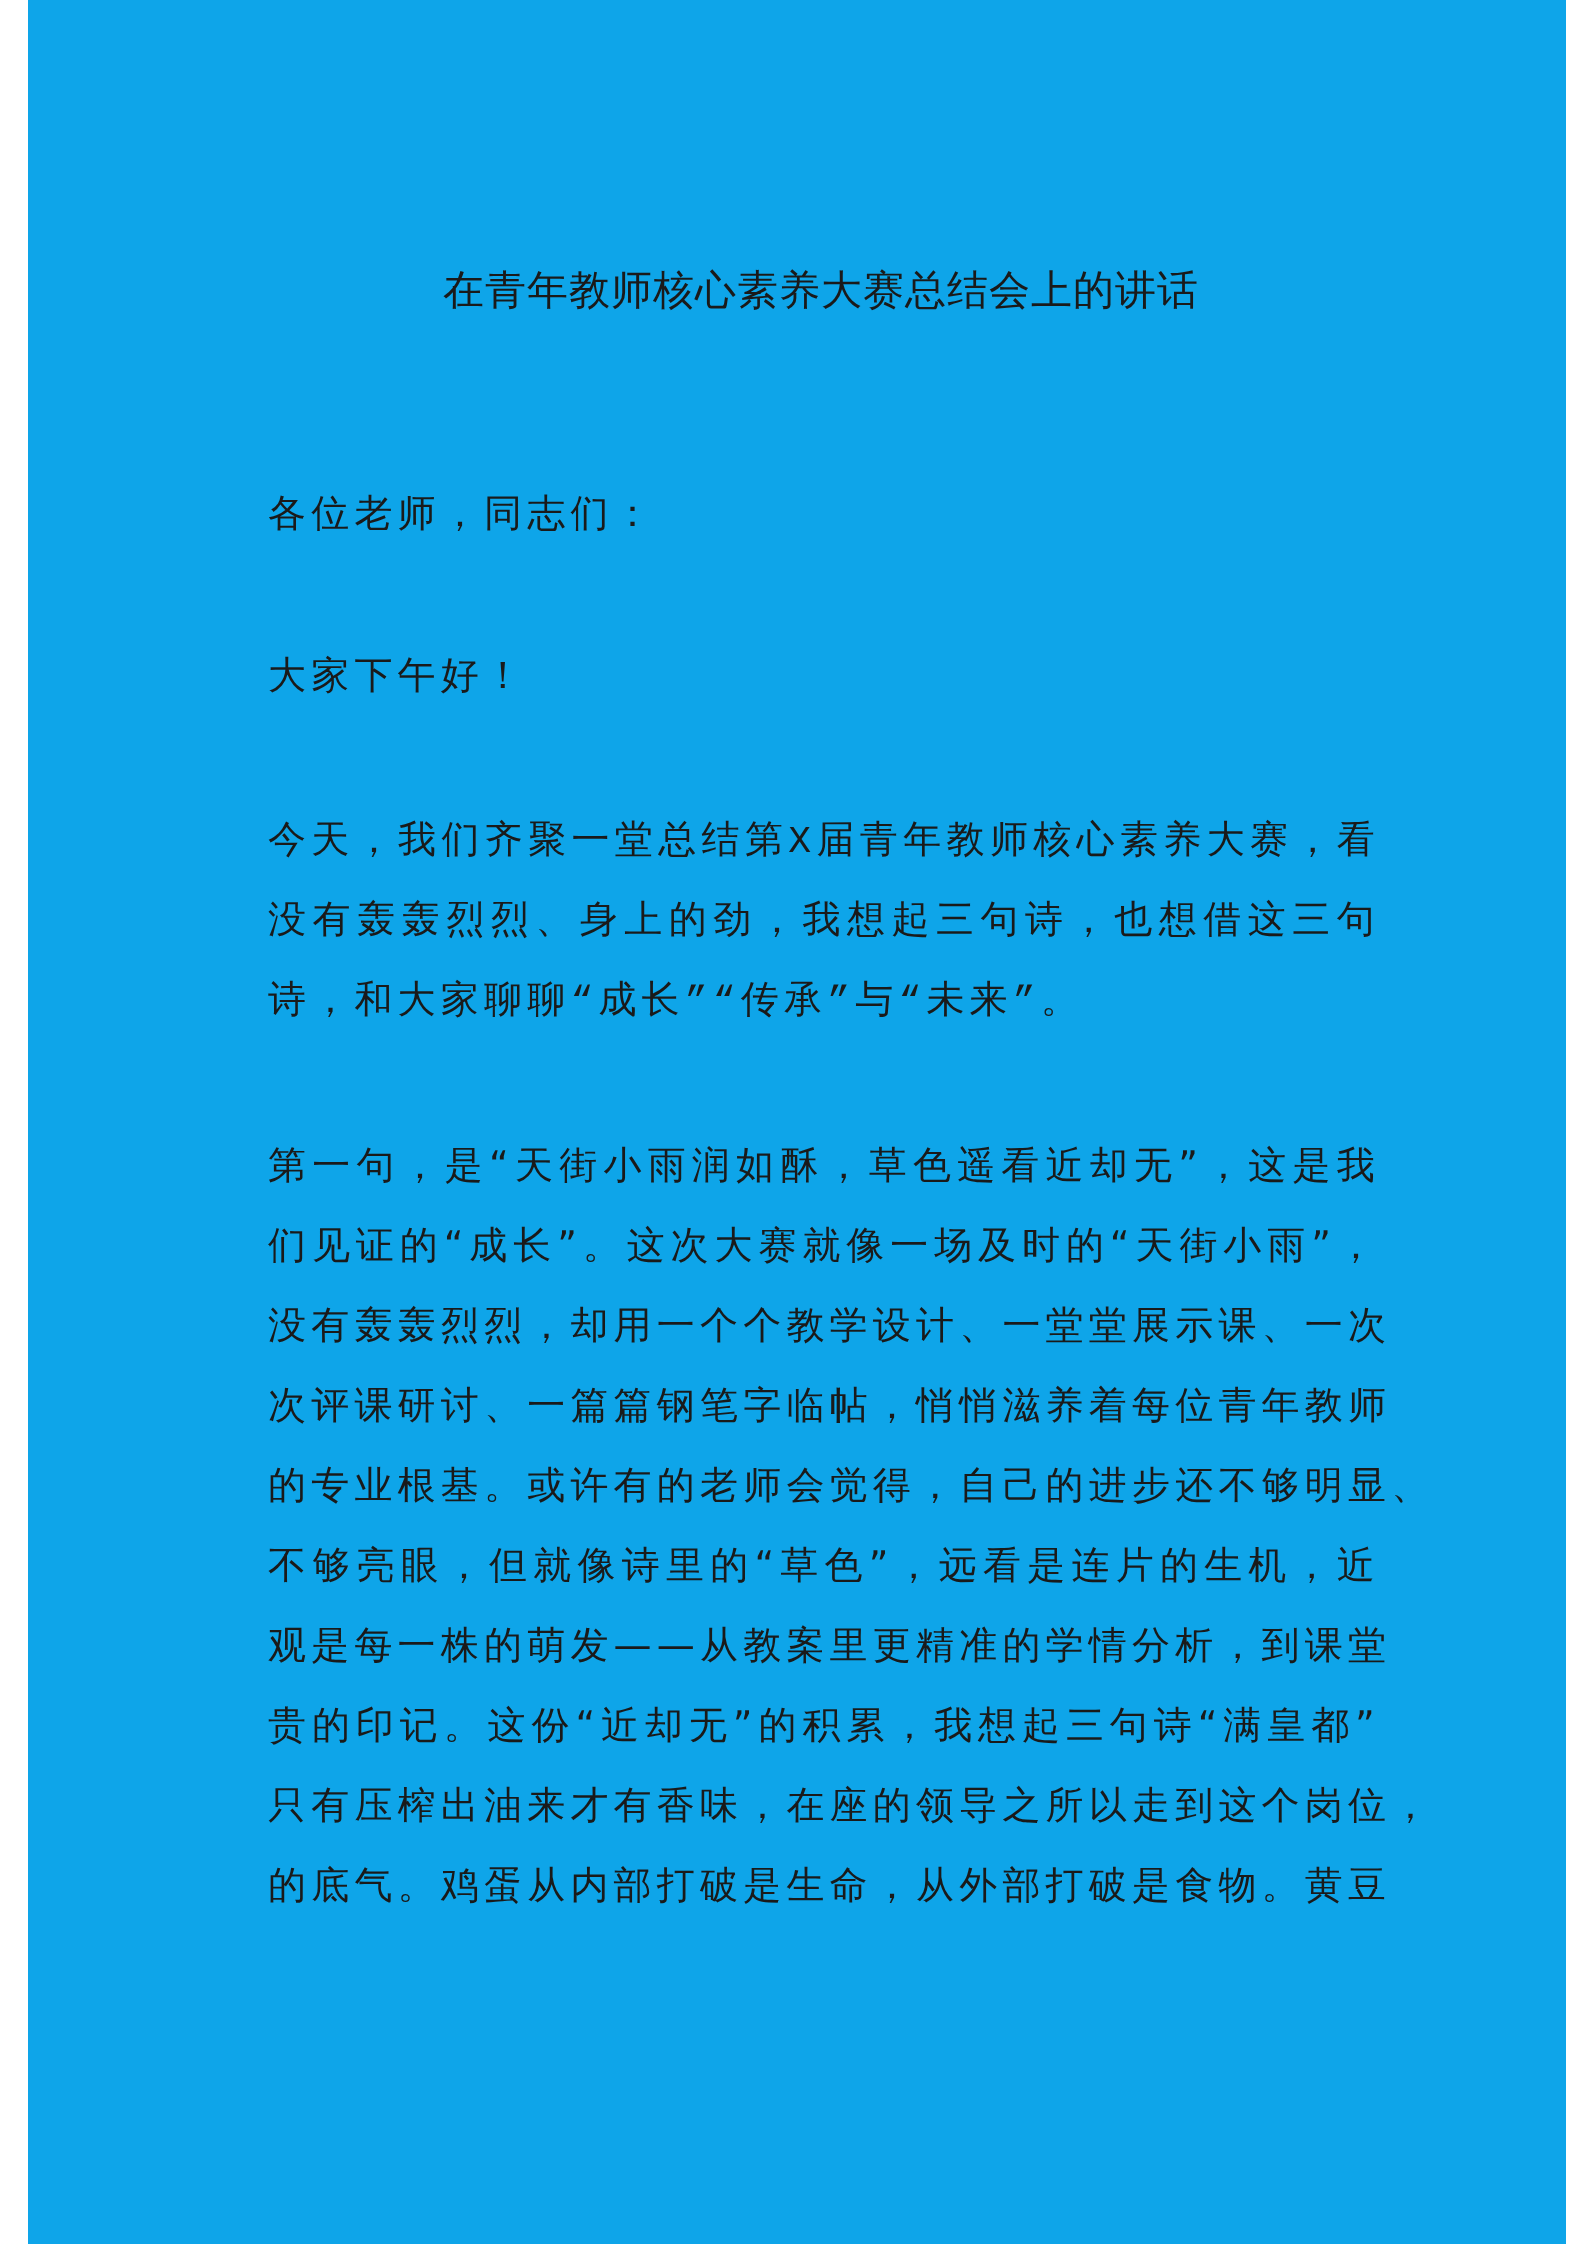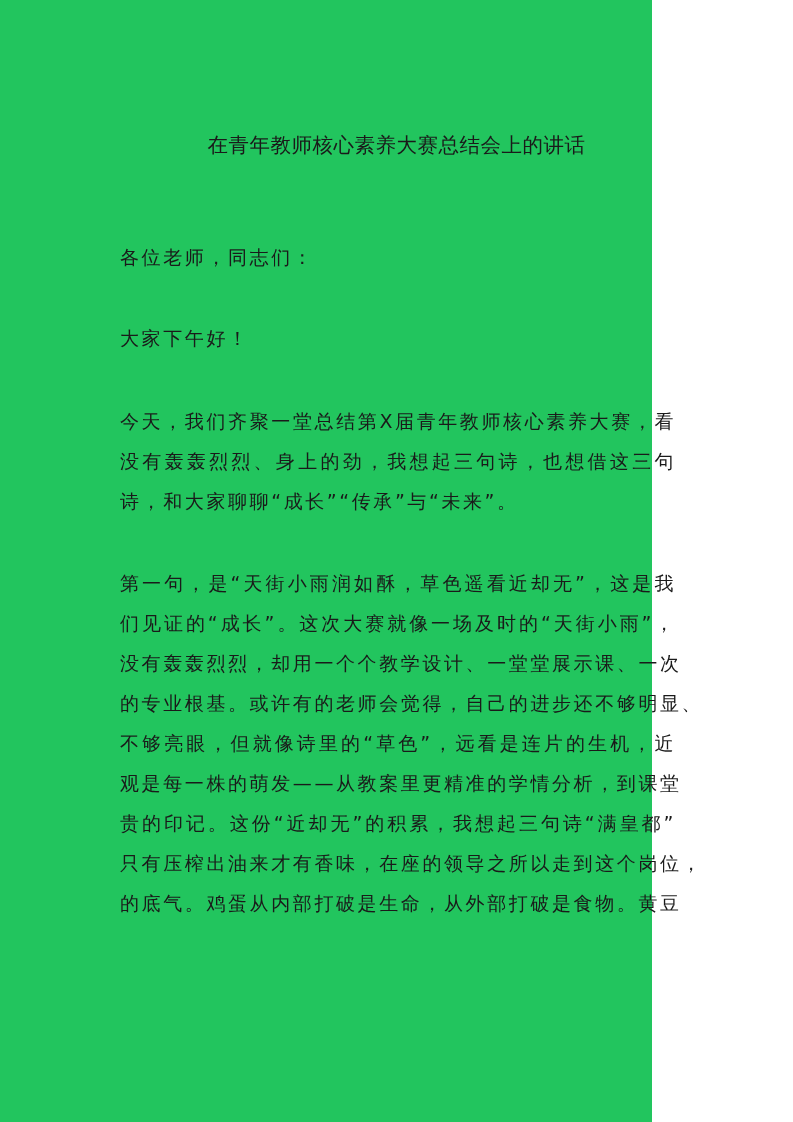--- a/index.html
+++ b/index.html
@@ -10,25 +10,25 @@
     body {
       width: 793px;
       height: 1122px;
       position: relative;
       overflow: hidden;
       font-family: "DejaVu Sans", "Liberation Sans", sans-serif;
       color: #1a1a1a;
     }
     .page {
       position: absolute;
-      left: 0;
+      left: 14px;
       top: 0;
-      width: 652px;
+      width: 769px;
       height: 1122px;
-      background: #22c55e;
+      background: #0ea5e9;
     }
     .title {
       position: absolute;
       left: 0;
       width: 793px;
       top: 131px;
       text-align: center;
       font-size: 20.5px;
       line-height: 28px;
       letter-spacing: 0.5px;
@@ -42,21 +42,21 @@
       letter-spacing: 2.6px;
       line-height: 40px;
     }
     .line {
       display: block;
       white-space: nowrap;
       height: 40px;
     }
     .p-salutation { top: 237px; }
     .p-greeting   { top: 318px; }
-    .p-intro      { top: 401px; }
+    .p-intro      { top: 401px; font-family: Liberation Mono, monospace; }
     .p-first      { top: 563px; }
     .justify {
       text-align: justify;
       text-align-last: justify;
     }
   </style>
 </head>
 <body>
 
 <div class="page">
@@ -74,20 +74,21 @@
   <div class="body-text p-intro">
     <span class="line justify">今天，我们齐聚一堂总结第X届青年教师核心素养大赛，看</span>
     <span class="line justify">没有轰轰烈烈、身上的劲，我想起三句诗，也想借这三句</span>
     <span class="line">诗，和大家聊聊“成长”“传承”与“未来”。</span>
   </div>
 
   <div class="body-text p-first">
     <span class="line justify">第一句，是“天街小雨润如酥，草色遥看近却无”，这是我</span>
     <span class="line justify">们见证的“成长”。这次大赛就像一场及时的“天街小雨”，</span>
     <span class="line justify">没有轰轰烈烈，却用一个个教学设计、一堂堂展示课、一次</span>
+    <span class="line justify">次评课研讨、一篇篇钢笔字临帖，悄悄滋养着每位青年教师</span>
     <span class="line justify">的专业根基。或许有的老师会觉得，自己的进步还不够明显、</span>
     <span class="line justify">不够亮眼，但就像诗里的“草色”，远看是连片的生机，近</span>
     <span class="line justify">观是每一株的萌发——从教案里更精准的学情分析，到课堂</span>
     <span class="line justify">贵的印记。这份“近却无”的积累，我想起三句诗“满皇都”</span>
     <span class="line justify">只有压榨出油来才有香味，在座的领导之所以走到这个岗位，</span>
     <span class="line justify">的底气。鸡蛋从内部打破是生命，从外部打破是食物。黄豆</span>
   </div>
 
 </div>
 

